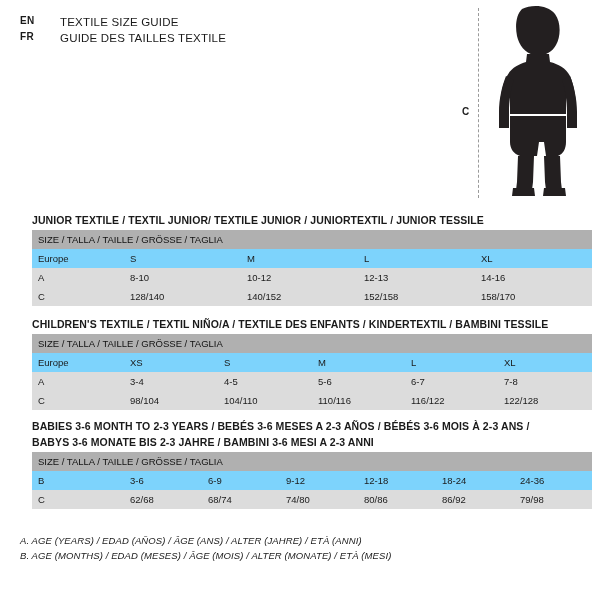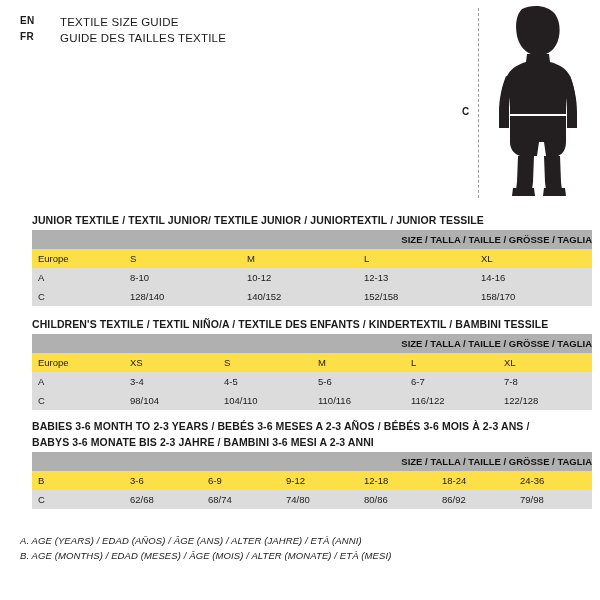--- a/index.html
+++ b/index.html
@@ -91,26 +91,25 @@
   }
   table.sizes td {
     font-size: 9.5px;
     padding: 4px 0 4px 6px;
     vertical-align: middle;
     height: 18px;
   }
   tr.head-band td {
     background: #b0b0b0;
     font-size: 9.5px;
-    font-weight: bold;
+    font-weight: normal;
     color: #111;
-    text-align: right;
   }
   tr.zebra td { background: #dcdcdc; }
-  tr.plain td { background: #fde047; }
+  tr.plain td { background: #7dd3fc; }
 
   
   .legend {
     position: absolute;
     left: 20px;
     width: 560px;
   }
   .legend div {
     font-size: 9.5px;
     line-height: 1.62;

